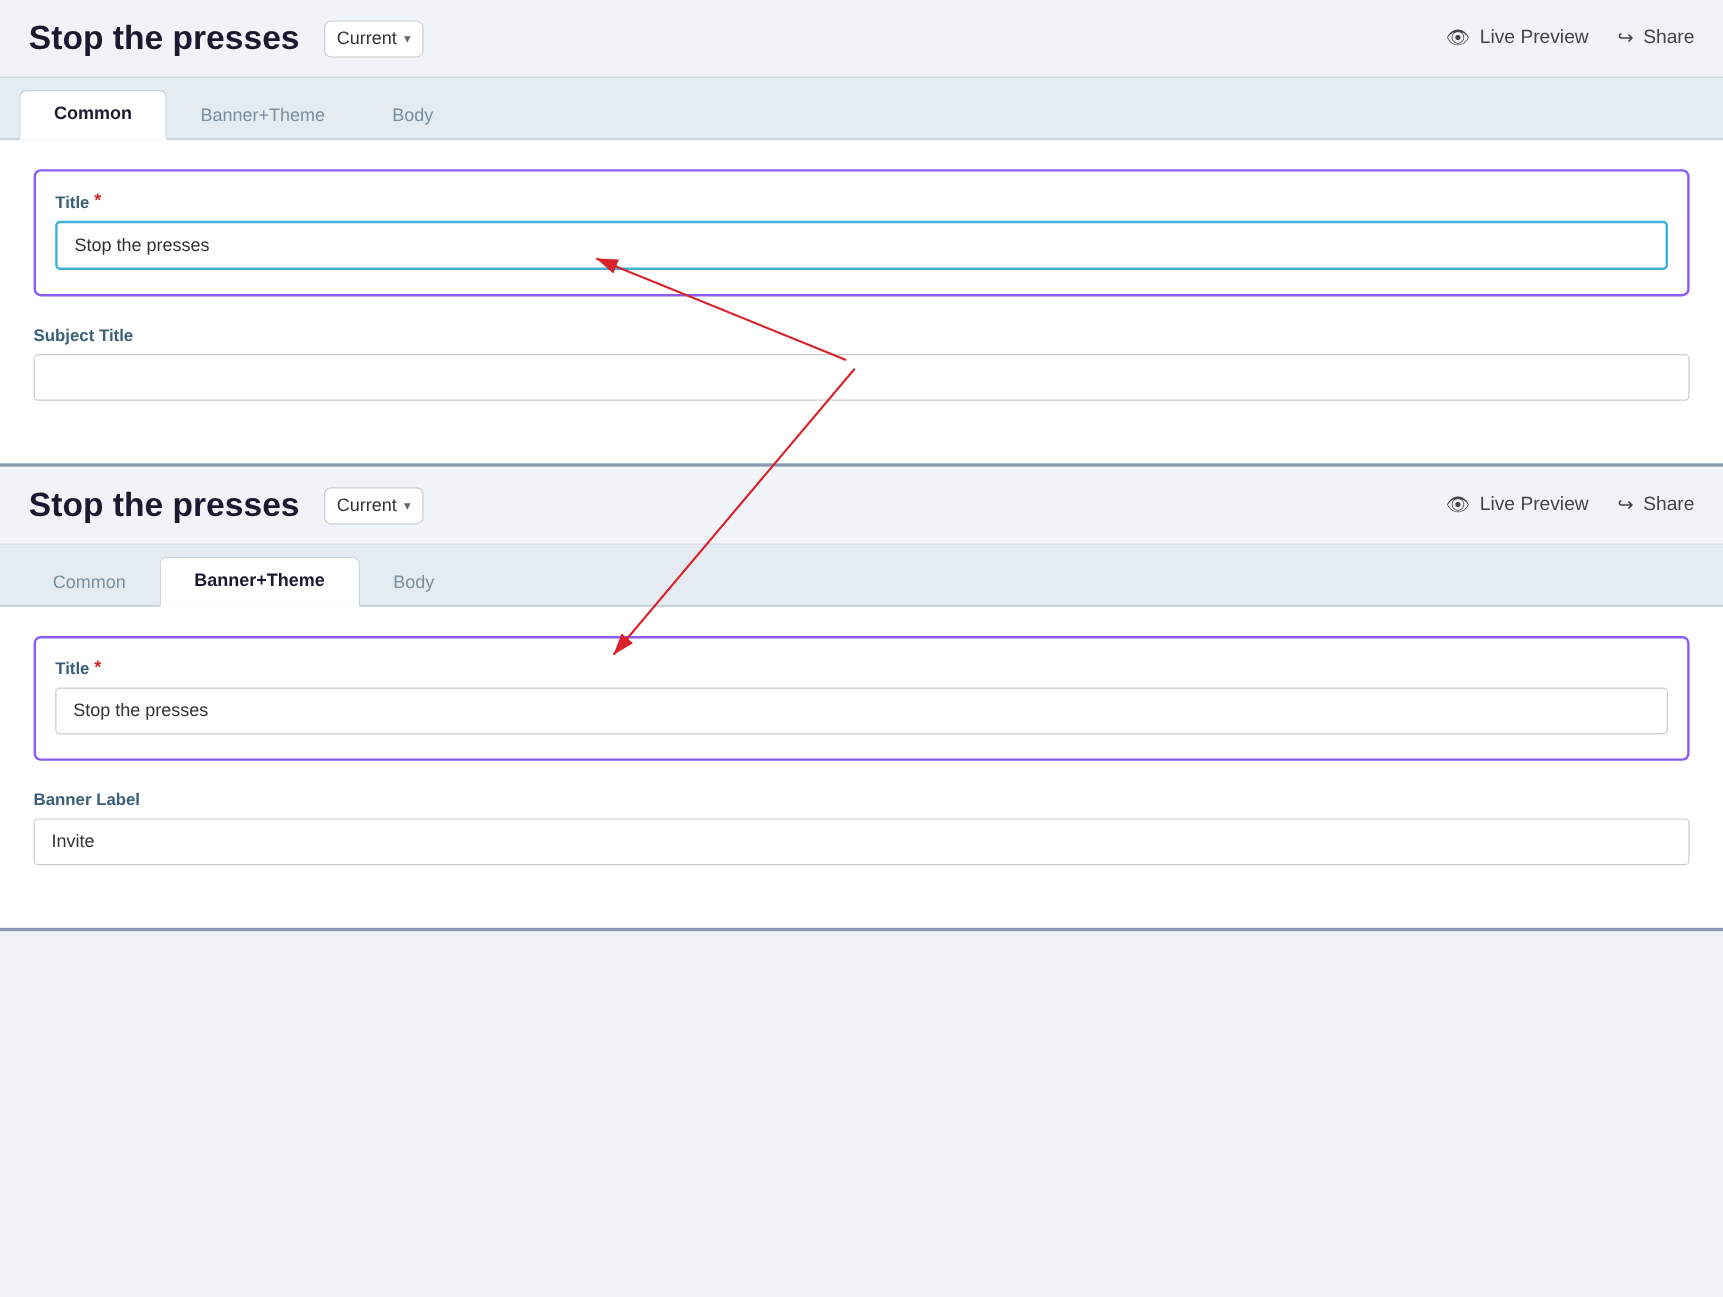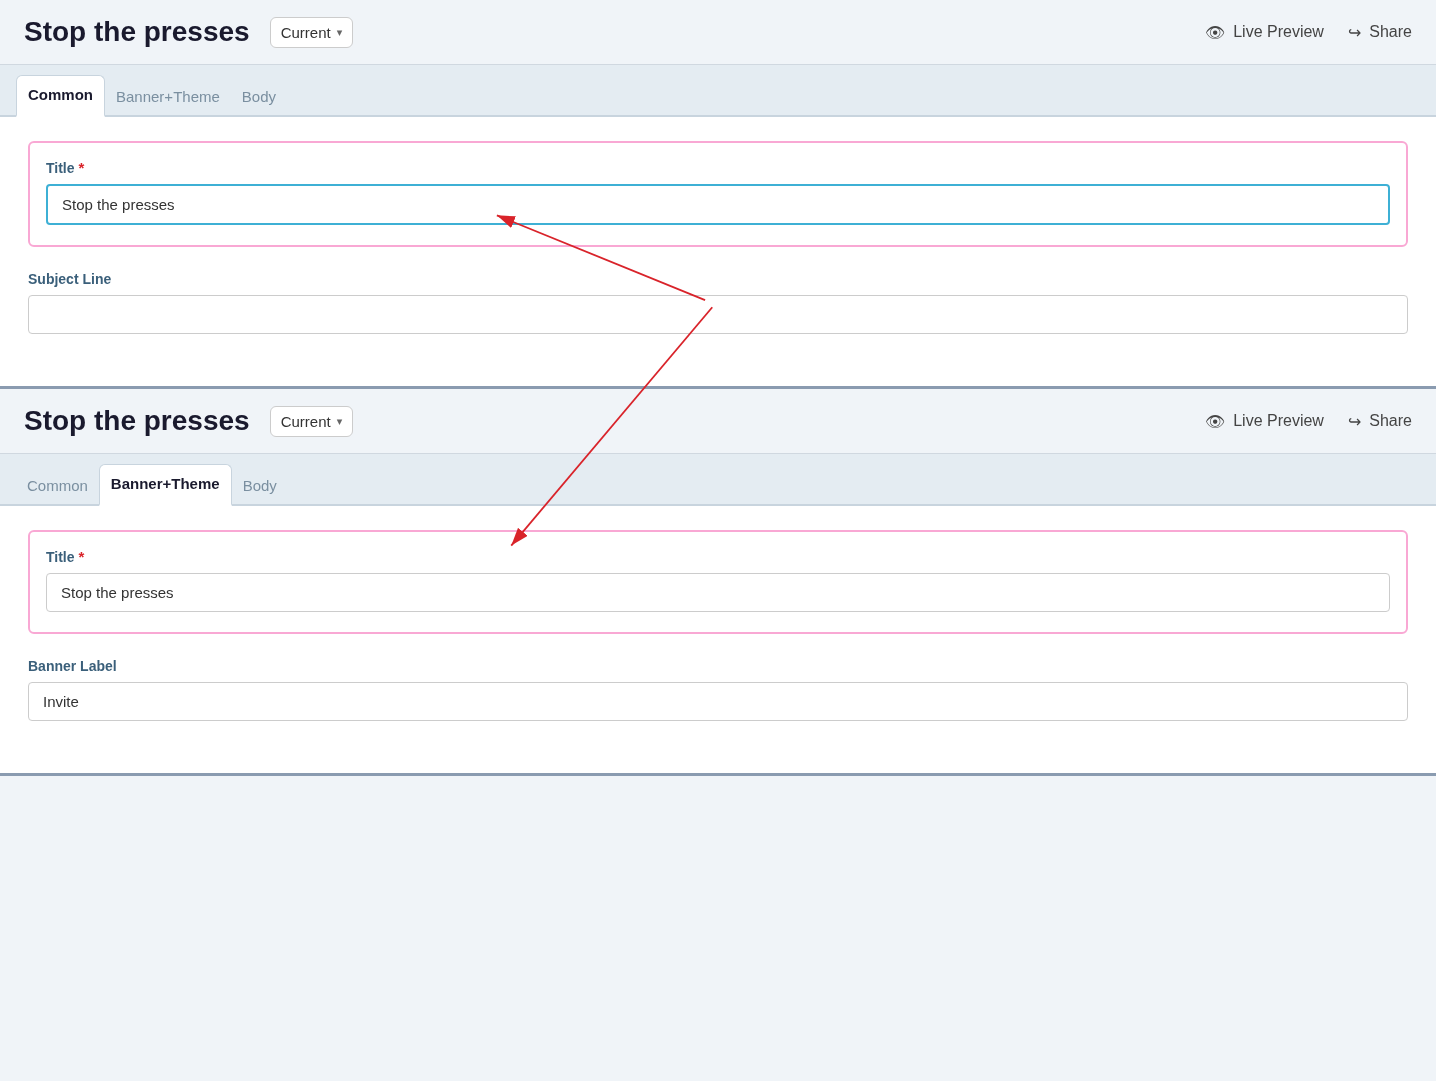--- a/index.html
+++ b/index.html
@@ -73,21 +73,21 @@
     
     .panel-tabs {
       display: flex;
       align-items: flex-end;
       background: #e4ecf2;
       padding: 0 16px;
       border-bottom: 2px solid #c8d4de;
       height: 52px;
     }
     .tab {
-      padding: 10px 11px 12px;
+      padding: 10px 28px 12px;
       font-size: 15px;
       cursor: pointer;
       color: #7a8fa0;
       border-top-left-radius: 6px;
       border-top-right-radius: 6px;
       background: transparent;
       border: none;
       position: relative;
       bottom: -2px;
     }
@@ -101,21 +101,21 @@
 
     
     .panel-content {
       background: #fff;
       margin: 0;
       padding: 24px 28px 32px;
     }
 
     
     .field-wrapper-red {
-      border: 2px solid #f9a8d4;
+      border: 2px solid #8b5cf6;
       border-radius: 6px;
       padding: 16px 16px 20px;
       margin-bottom: 24px;
     }
     .field-label {
       font-size: 14px;
       font-weight: 700;
       color: #3a5f7a;
       margin-bottom: 8px;
       display: flex;
@@ -211,21 +211,21 @@
       <div class="field-wrapper-red">
         <div class="field-label">
           <span>Title</span>
           <span class="required-star">*</span>
         </div>
         <input class="field-input" type="text" value="Stop the presses" style="">
       </div>
 
       <div class="field-group">
         <div class="field-label">
-          <span>Subject Line</span>
+          <span>Subject Title</span>
         </div>
         <input class="field-input-plain" type="text" placeholder="" style="">
       </div>
     </div>
   </div>
 
   <div class="section" style="margin-top:0;">
 
     <div class="panel-header">
       <span class="panel-title">Stop the presses</span>

